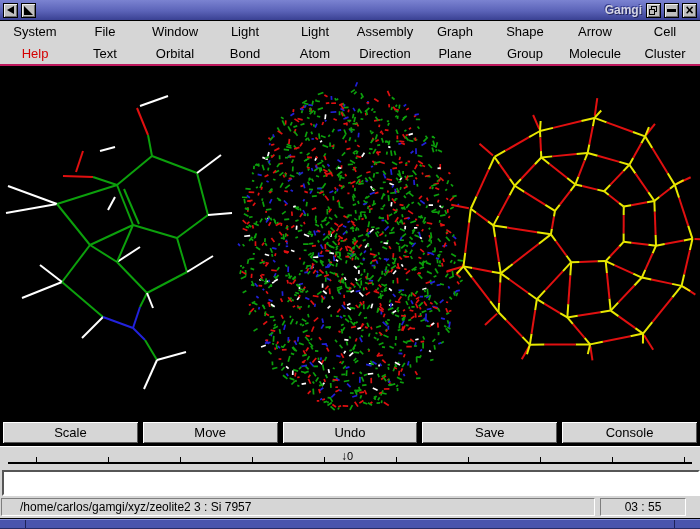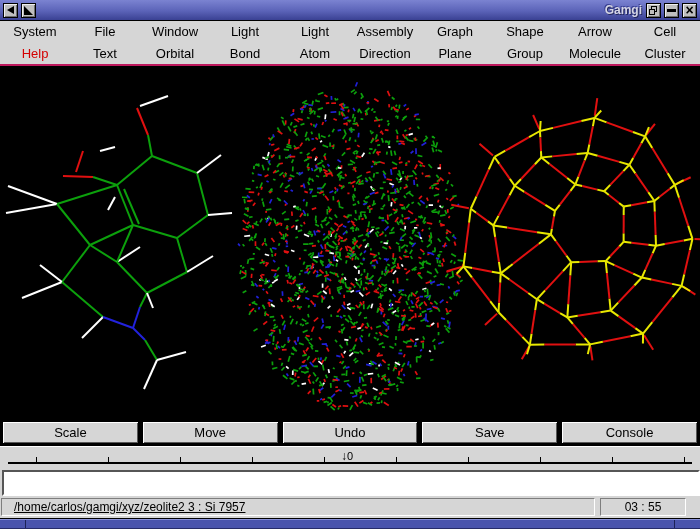--- a/index.html
+++ b/index.html
@@ -58,21 +58,21 @@
   .entry{position:absolute;left:2px;top:2px;width:694px;height:22px;background:#fff;
     border:2px solid;border-color:#565656 #fff #fff #565656;box-sizing:content-box;}
   .entry input{width:100%;height:100%;border:none;outline:none;background:#fff;
     font-family:"Liberation Sans",sans-serif;font-size:12px;padding:0 3px;box-sizing:border-box;}
 
   
   .statusbar{position:absolute;left:0;top:496px;width:700px;height:22px;background:#d6d6d6;
     display:flex;align-items:stretch;}
   .sframe{border:1px solid;border-color:#7e7e7e #fff #fff #7e7e7e;background:#d6d6d6;
     display:flex;align-items:center;box-sizing:border-box;margin-top:2px;margin-bottom:2px;}
-  .sframe.path{flex:1;margin-left:1px;margin-right:5px;padding-left:12px;text-decoration:underline;}
+  .sframe.path{flex:1;margin-left:1px;margin-right:5px;padding-left:18px;}
   .sframe.clock{width:86px;margin-right:14px;justify-content:center;}
   .sframe span{font-size:12px;color:#000;white-space:pre;}
 
   
   .bottombar{position:absolute;left:0;top:518px;width:700px;height:11px;
     background:#4a54ad;border-top:1px solid #000;box-sizing:border-box;
     box-shadow:inset 0 1px 0 #8890d8,inset 0 -1px 0 #272c6a;}
   .bb-div{position:absolute;top:1px;bottom:1px;width:1px;background:#1c2257;}
 </style>
 </head>

